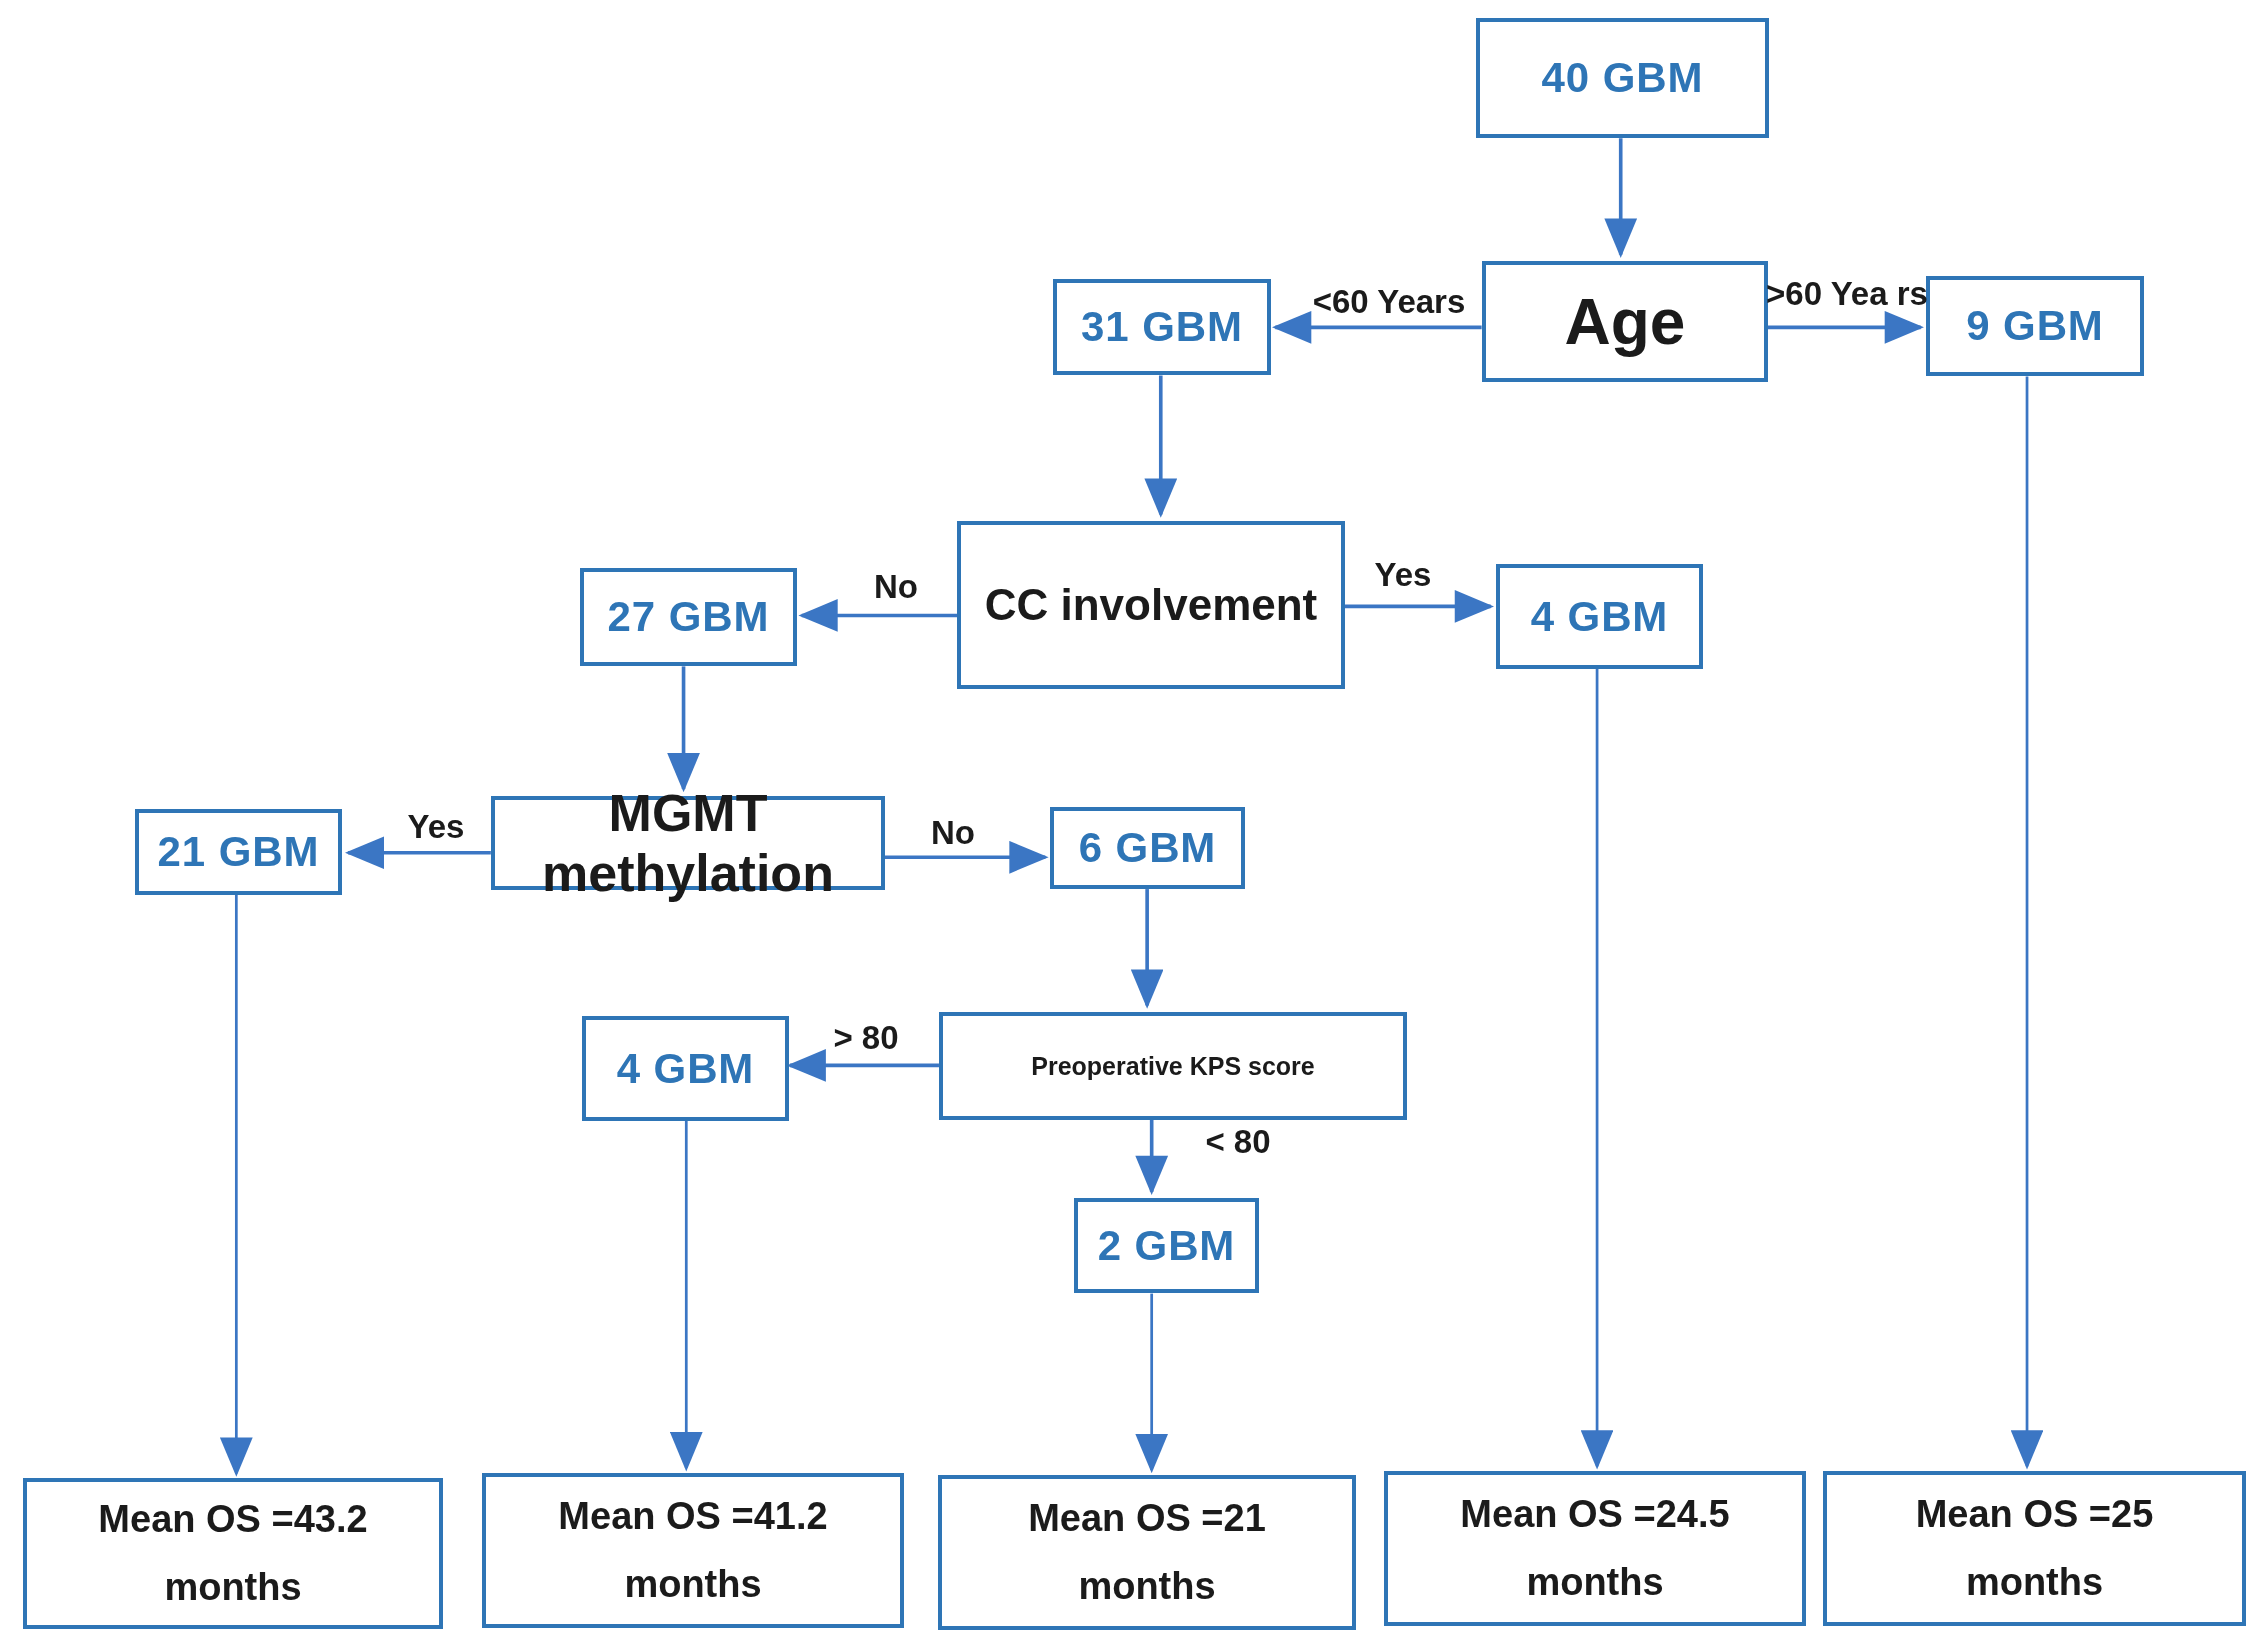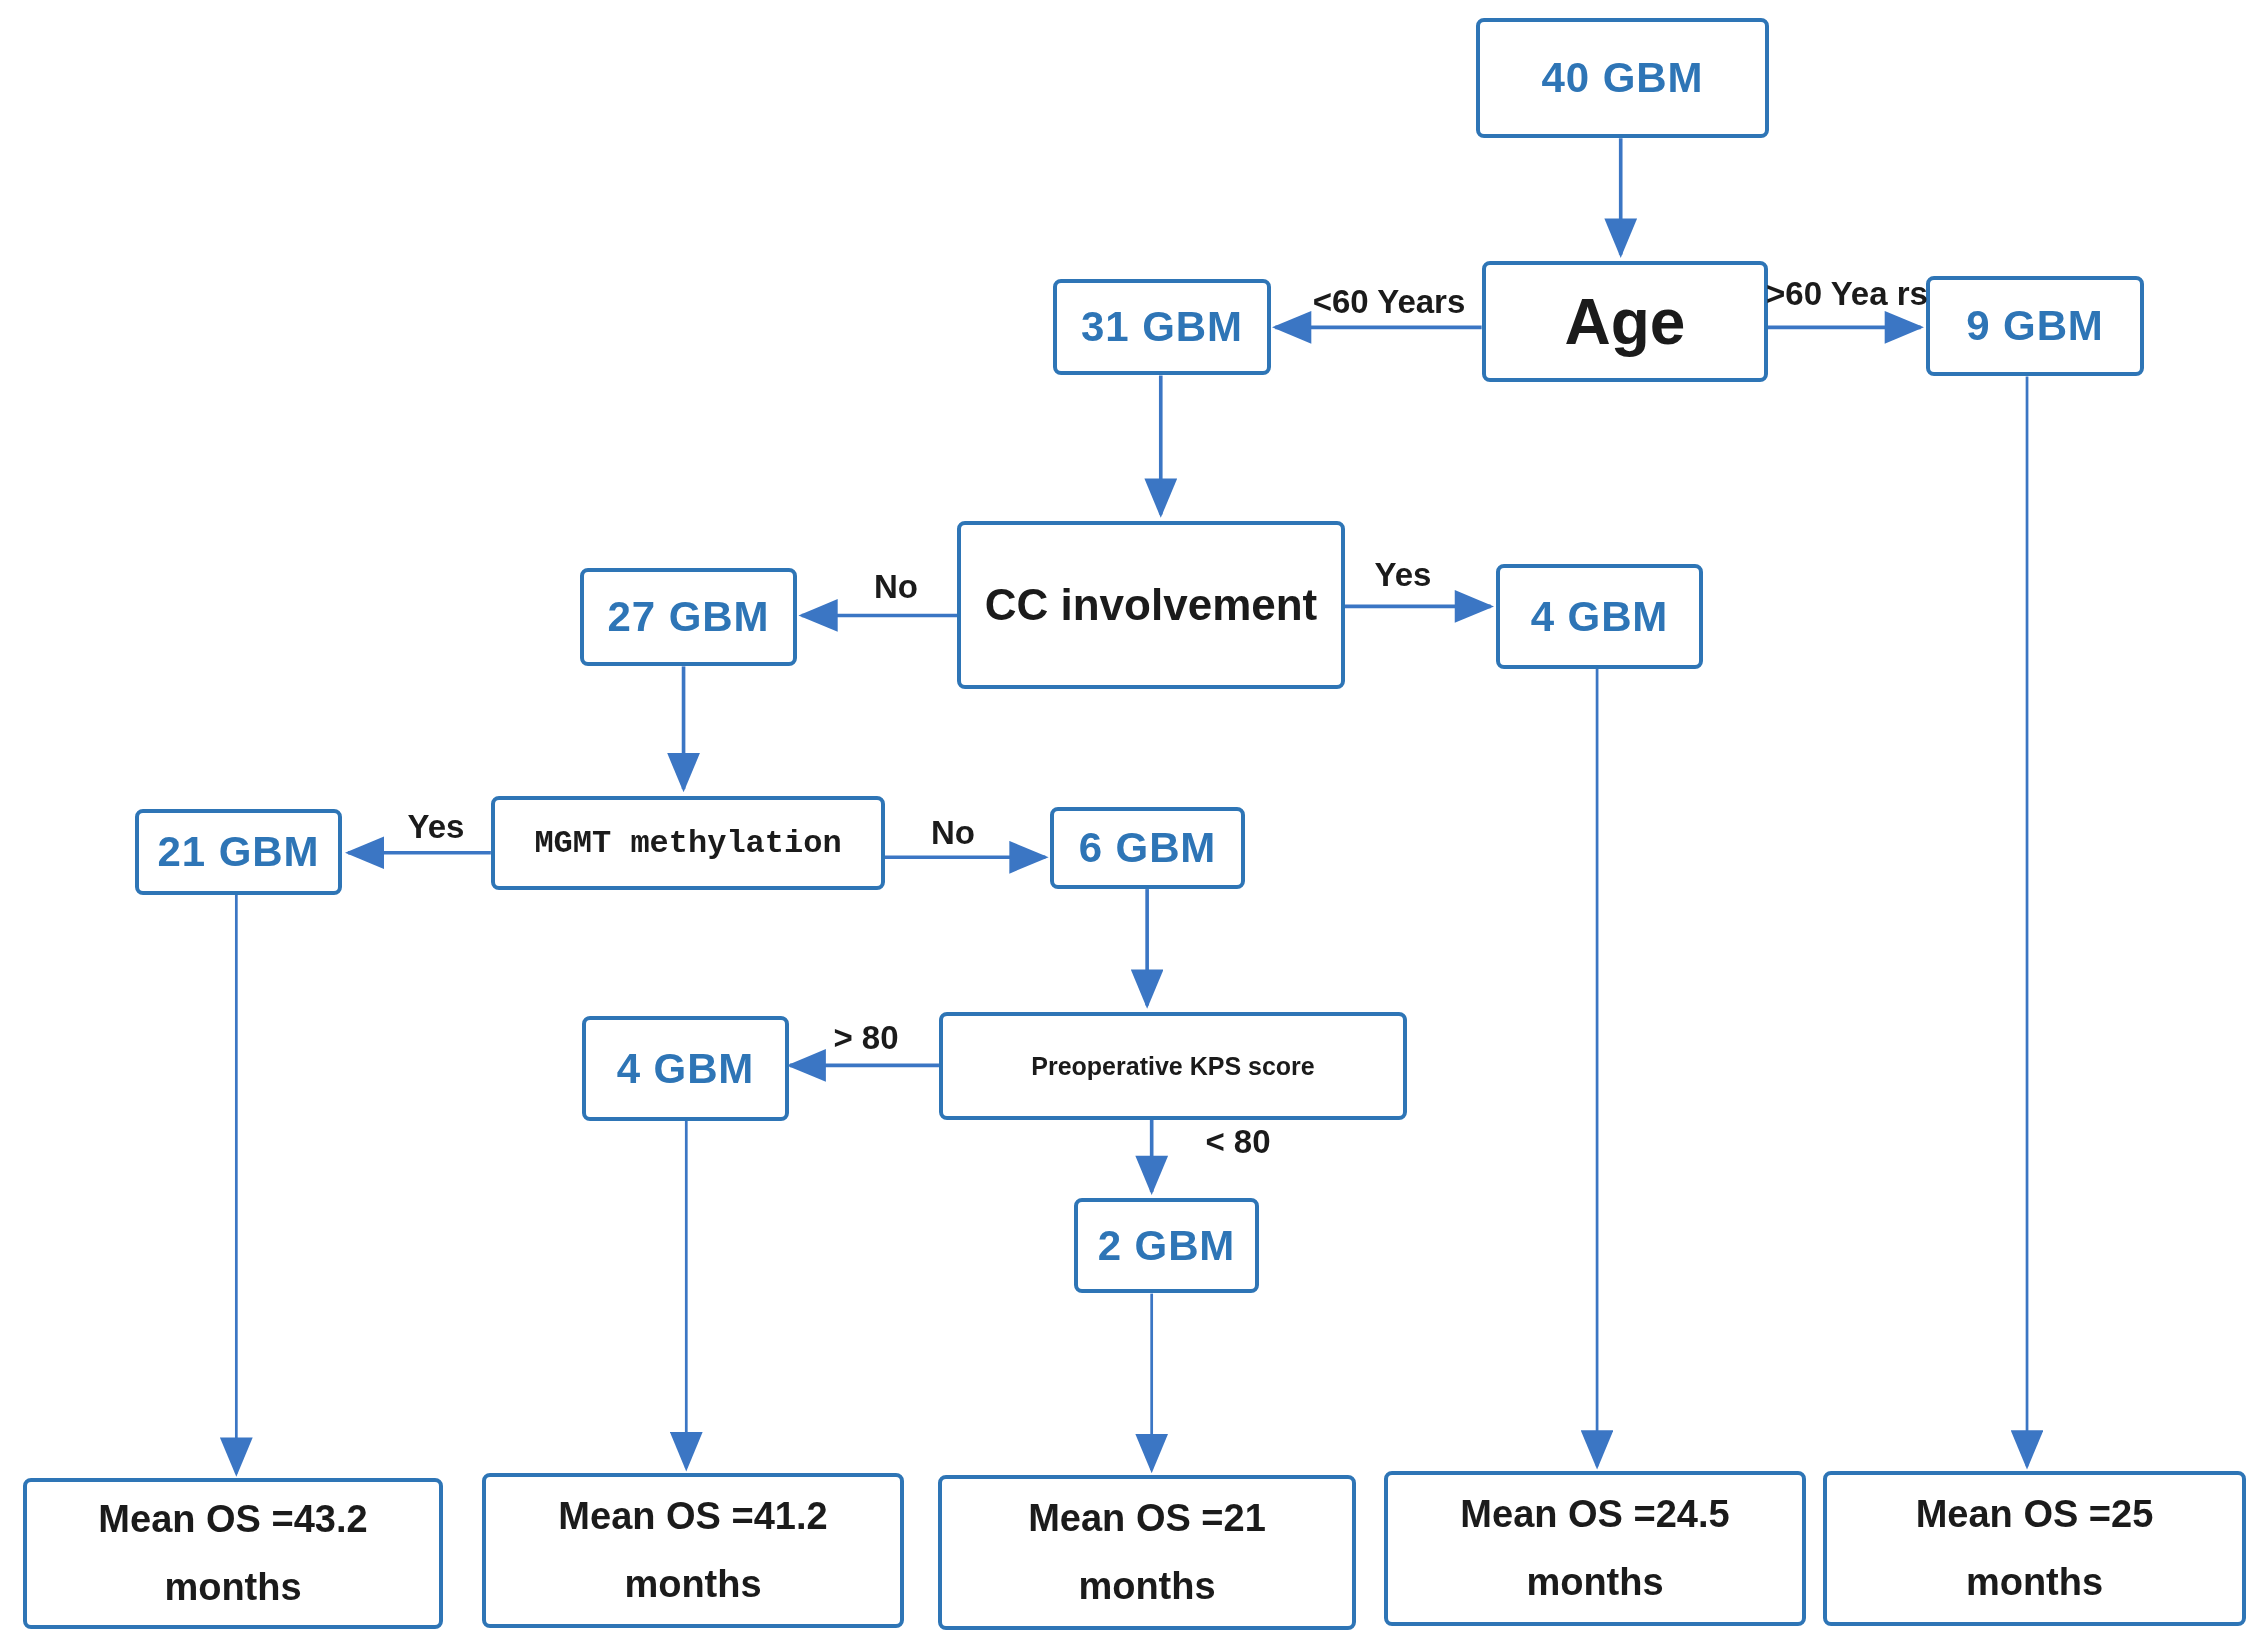--- a/index.html
+++ b/index.html
@@ -12,21 +12,21 @@
   #canvas{
     position:relative;
     width:2257px;height:1640px;
     background:#ffffff;
     font-family:"Liberation Sans", sans-serif;
     overflow:hidden;
   }
   .node{
     position:absolute;
     border:4.5px solid var(--box-border);
-    border-radius:8px;
+    border-radius:0;
     background:#ffffff;
     display:flex;align-items:center;justify-content:center;
     text-align:center;
     box-sizing:border-box;
     z-index:2;
   }
   .node.gbm span{
     color:var(--gbm-text);
     font-size:42px;font-weight:600;letter-spacing:0.9px;
   }
@@ -37,21 +37,21 @@
   .node.outcome{
     flex-direction:column;
     gap:25px;
   }
   .node.outcome span{
     color:var(--label-text);
     font-size:38px;font-weight:600;
   }
   #age span{font-size:64px;}
   #cc span{font-size:44px;}
-  #mgmt span{font-size:32px;font-family:Liberation Mono, monospace;}
+  #mgmt span{font-size:52px;}
   #kps span{font-size:25px;}
   .edge-label{
     position:absolute;
     transform:translate(-50%,-50%);
     color:var(--label-text);
     font-size:33px;font-weight:600;
     white-space:nowrap;
     z-index:3;
   }
   #wires{position:absolute;left:0;top:0;z-index:1;}

